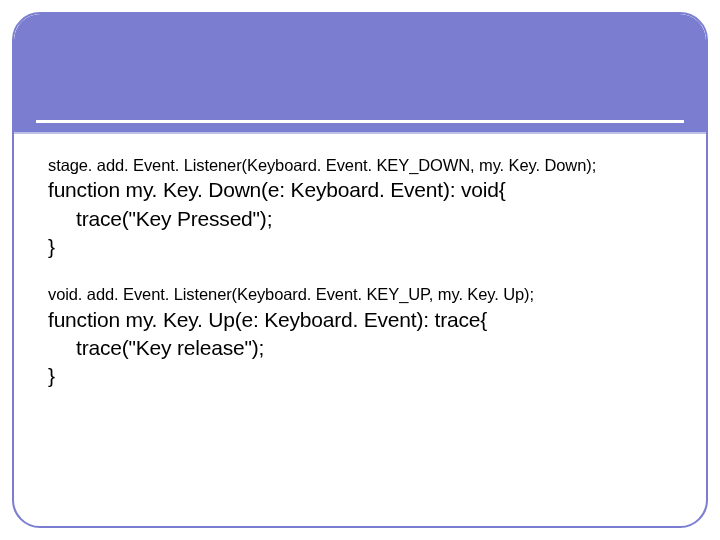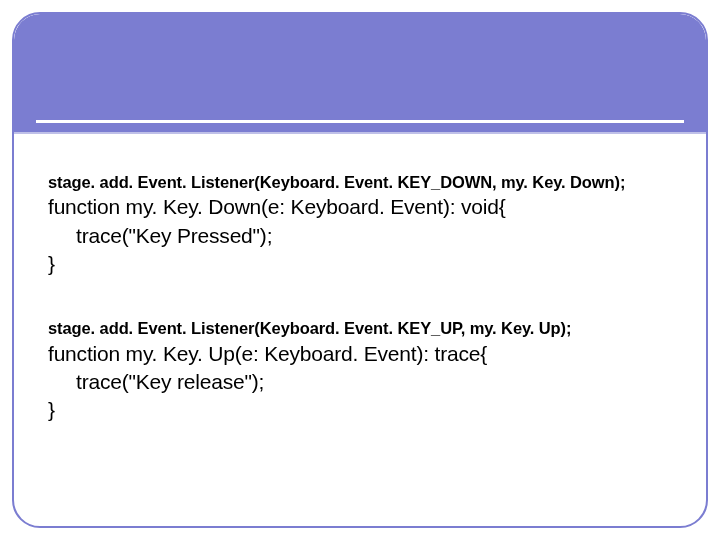--- a/index.html
+++ b/index.html
@@ -53,24 +53,23 @@
     top: 140px;
     left: 34px;
     right: 34px;
   }
   .line {
     white-space: pre;
     color: #000000;
     line-height: 1.35;
   }
   .bold {
-    font-weight: 700;
+    font-weight: 400;
     font-size: 16.5px;
     letter-spacing: -0.1px;
-    margin-top: 17px;
   }
   .normal {
     font-weight: 400;
     font-size: 21px;
     letter-spacing: -0.2px;
   }
   .gap {
     height: 22px;
   }
   .indent {
@@ -86,18 +85,18 @@
   <div class="header-bottom-line"></div>
 
   <div class="content">
     <div class="line bold">stage. add. Event. Listener(Keyboard. Event. KEY_DOWN, my. Key. Down);</div>
     <div class="line normal">function my. Key. Down(e: Keyboard. Event): void{</div>
     <div class="line normal indent">trace("Key Pressed");</div>
     <div class="line normal">}</div>
 
     <div class="gap"></div>
 
-    <div class="line bold">stage. add. Event. Listener(Keyboard. Event. KEY_UP, my. Key. Up);</div>
+    <div class="line bold">void. add. Event. Listener(Keyboard. Event. KEY_UP, my. Key. Up);</div>
     <div class="line normal">function my. Key. Up(e: Keyboard. Event): trace{</div>
     <div class="line normal indent">trace("Key release");</div>
     <div class="line normal">}</div>
   </div>
 </div>
 
 </body></html>

